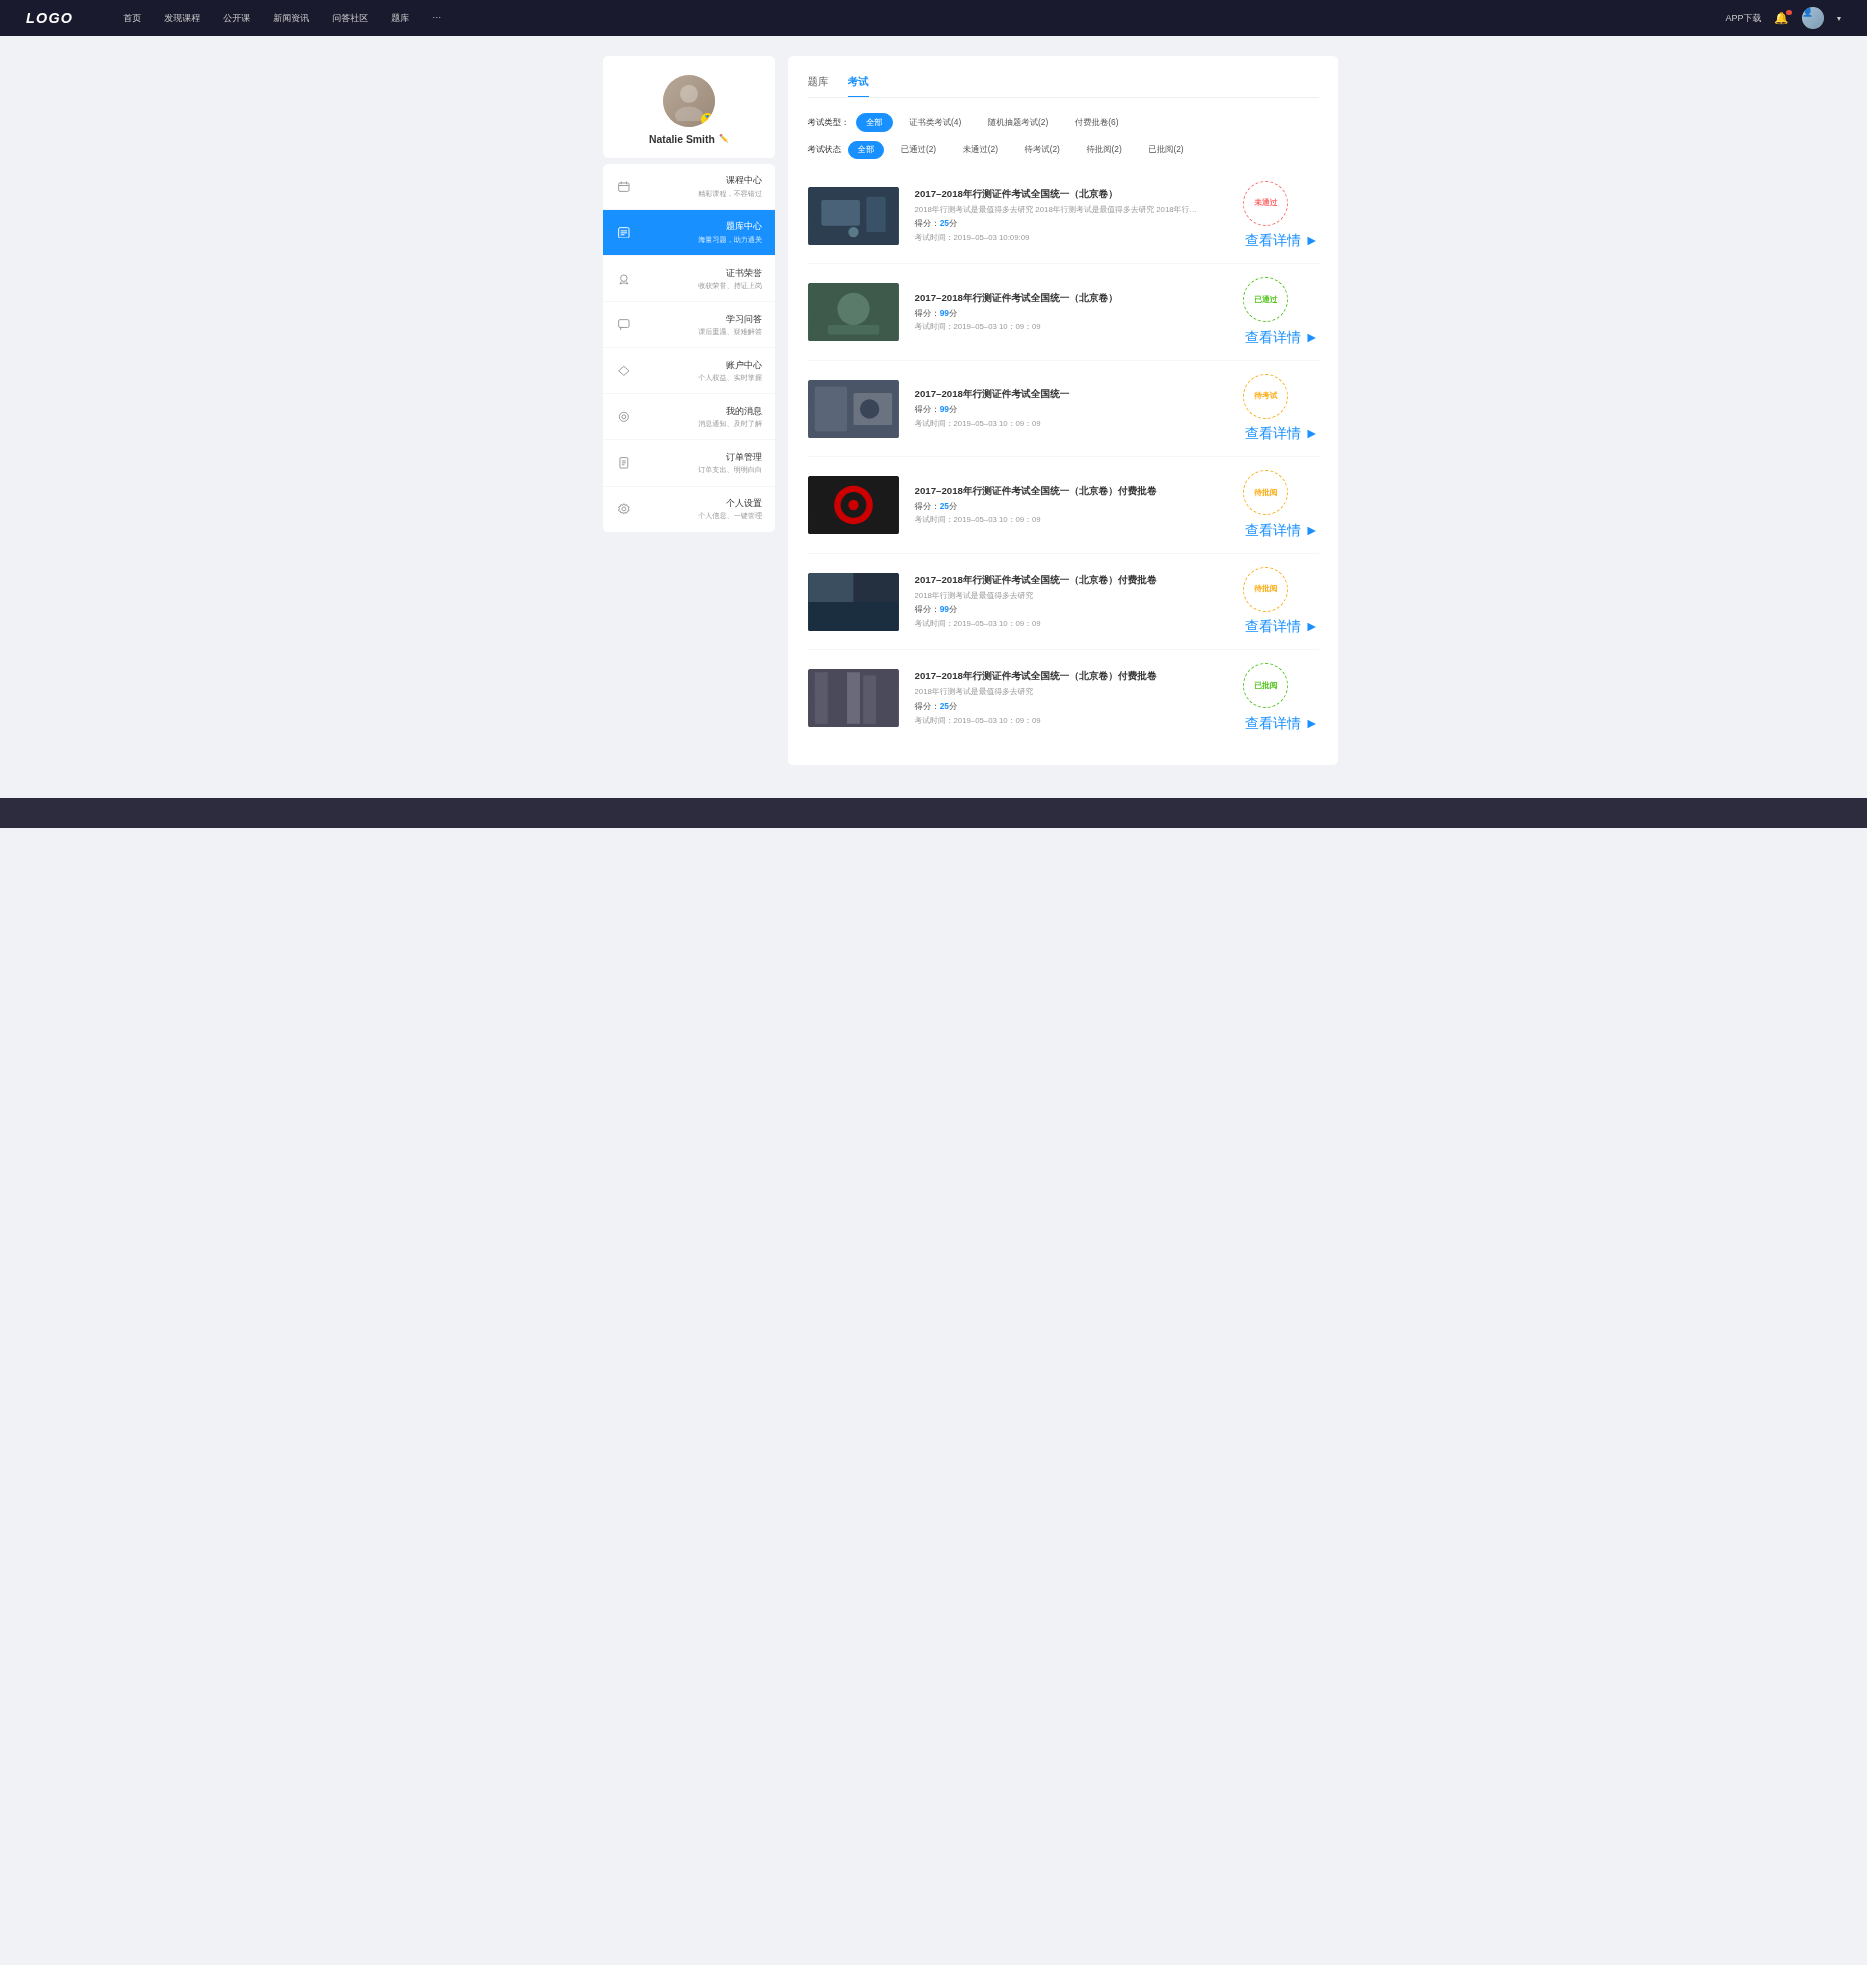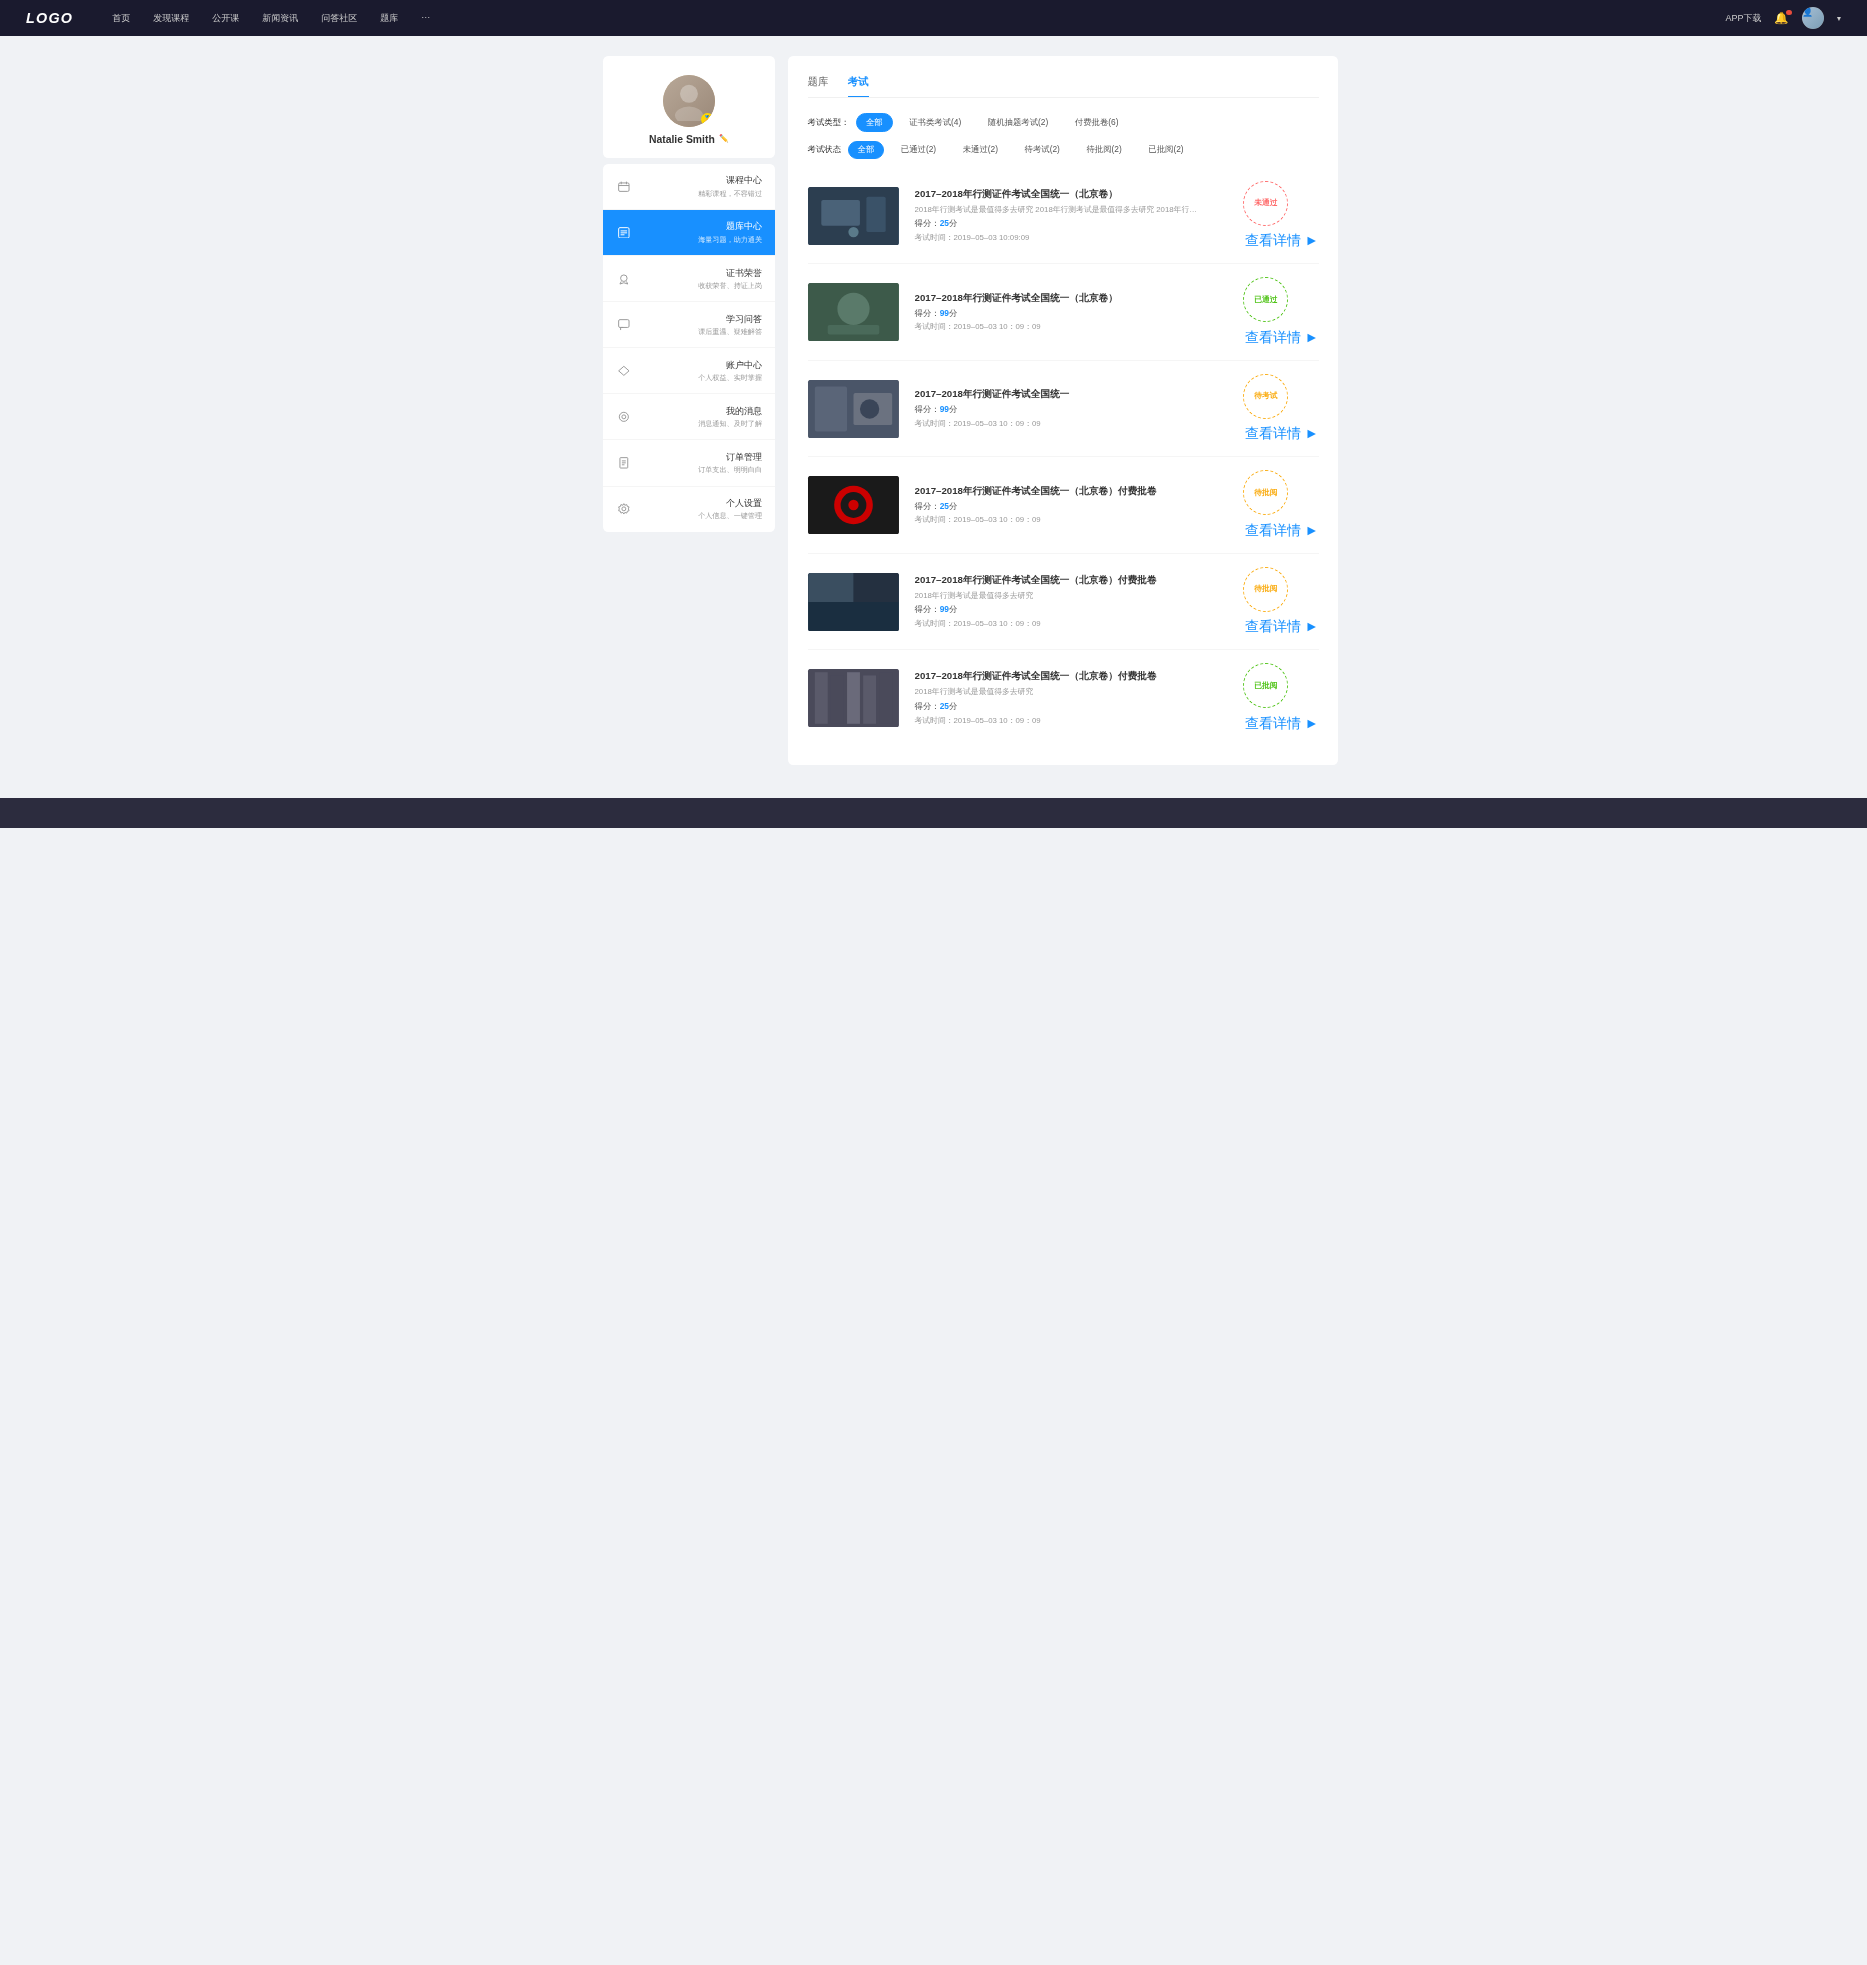--- a/index.html
+++ b/index.html
@@ -1,20 +1,20 @@
 <!DOCTYPE html>
 <html style="font-size:10.4px"><head>
   <meta charset="utf-8">
   <style>
     * { margin: 0; padding: 0; box-sizing: border-box; }
     body { font-family: 'PingFang SC', 'Microsoft YaHei', sans-serif; background: #f0f2f5; min-height: 100vh; font-size: 9px; color: #333; }
 
     
     .header { background: #1a1a2e; height: 36px; display: flex; align-items: center; padding: 0 26px; position: sticky; top: 0; z-index: 100; }
-    .header-logo { color: #fff; font-size: 14.3px; font-weight: bold; letter-spacing: 1.3px; margin-right: 39px; font-style: italic; }
+    .header-logo { color: #fff; font-size: 14.3px; font-weight: bold; letter-spacing: 1.3px; margin-right: 50px; font-style: italic; }
     .header-nav { display: flex; gap: 23px; flex: 1; }
     .header-nav a { color: #ccc; text-decoration: none; font-size: 9px; cursor: pointer; }
     .header-right { display: flex; align-items: center; gap: 13px; }
     .header-app { color: #ccc; font-size: 9px; cursor: pointer; }
     .header-bell { position: relative; cursor: pointer; }
     .header-bell-icon { color: #ccc; font-size: 11.7px; }
     .header-bell-dot { position: absolute; top: -1.3px; right: -2.6px; width: 5.2px; height: 5.2px; background: #e74c3c; border-radius: 50%; }
     .header-avatar { width: 22px; height: 22px; border-radius: 50%; background: #888; overflow: hidden; cursor: pointer; display: flex; align-items: center; justify-content: center; }
     .header-avatar-img { width: 100%; height: 100%; background: linear-gradient(135deg, #a8c0d6, #7b9db4); border-radius: 50%; }
     .header-chevron { color: #ccc; font-size: 7.8px; cursor: pointer; }

